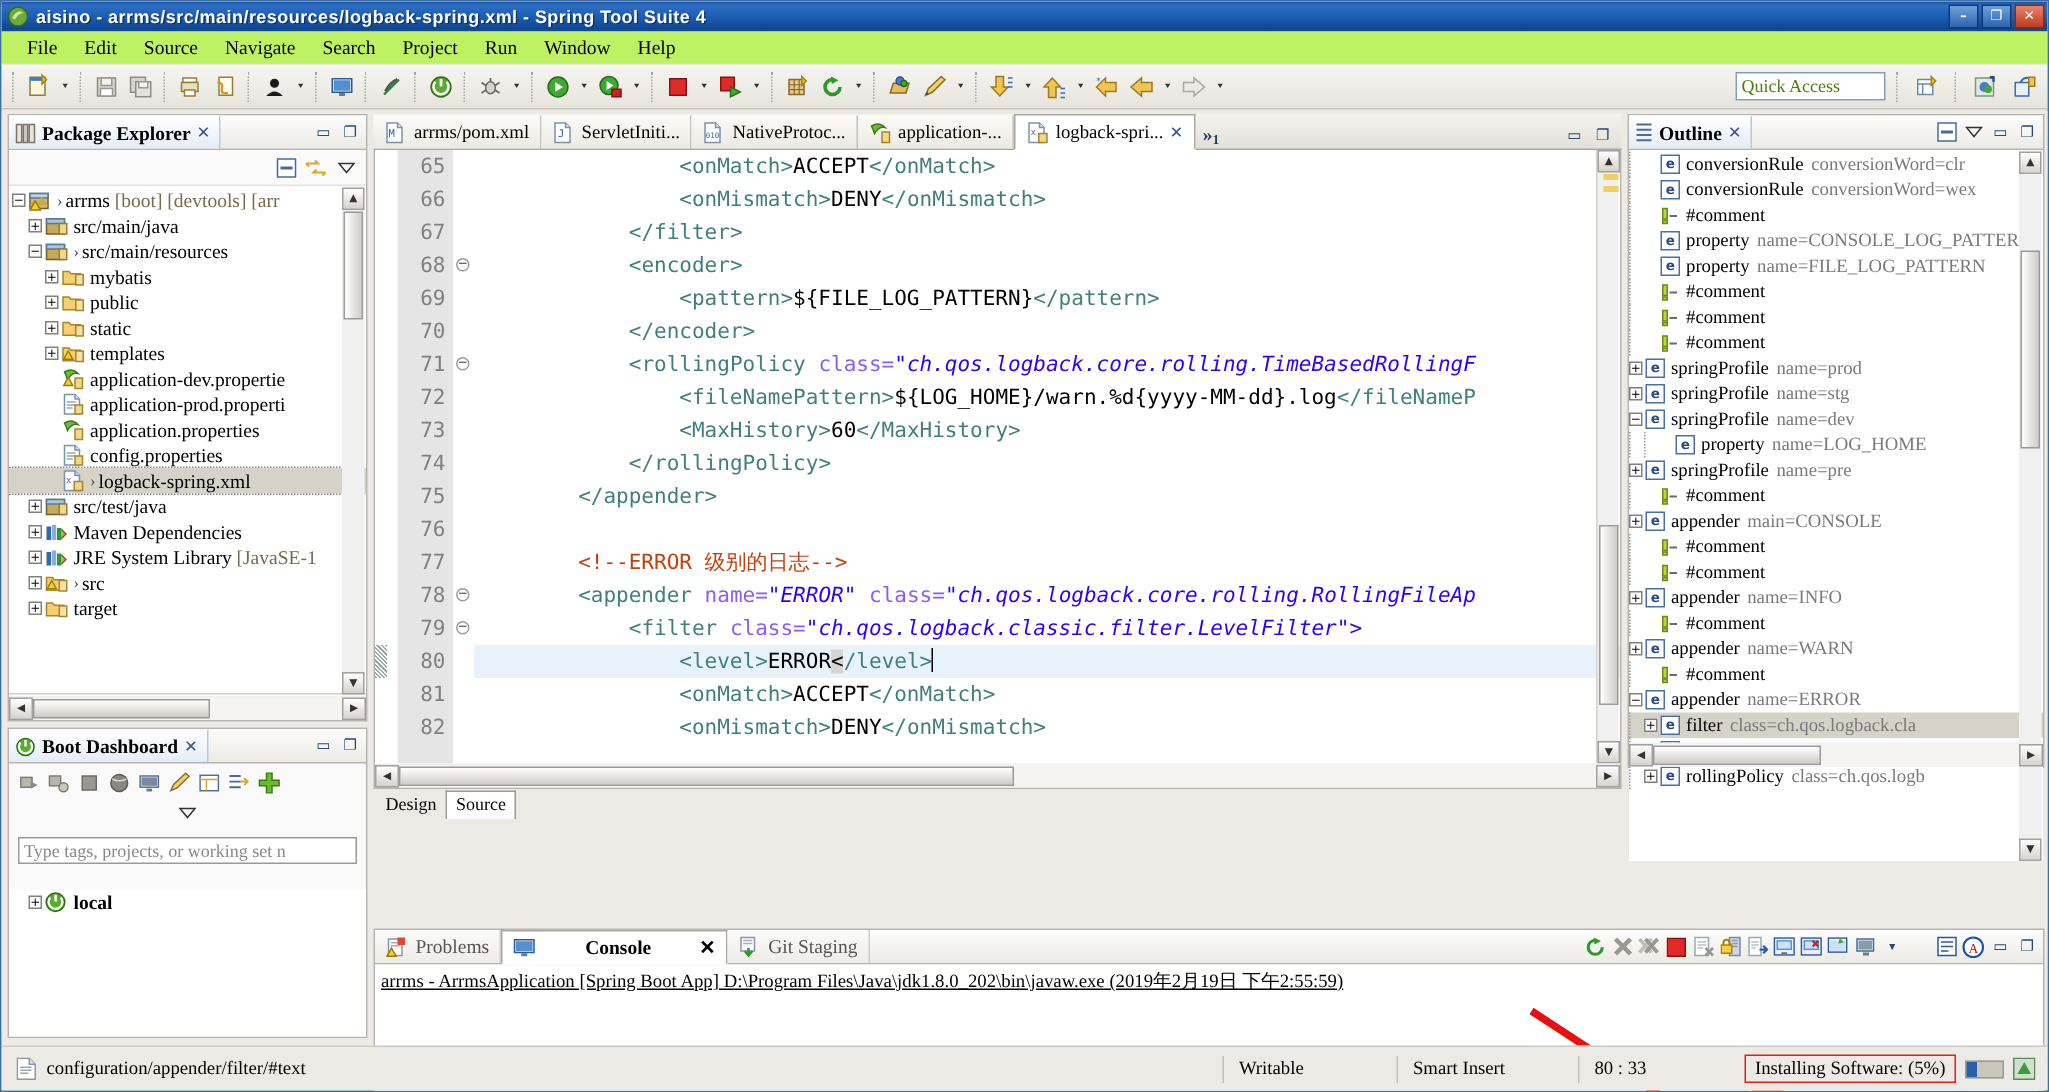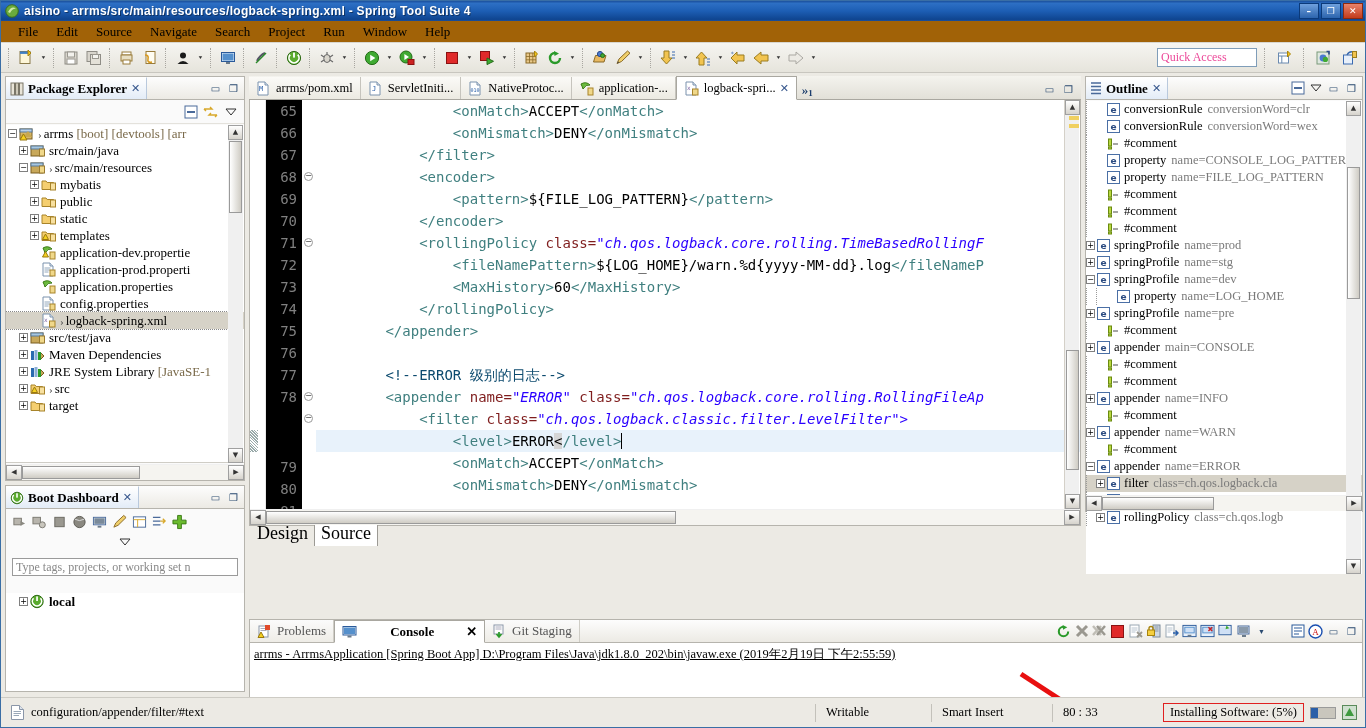--- a/index.html
+++ b/index.html
@@ -42,21 +42,21 @@
     border: 1px solid #0b3a7a;
     color: #fff; font-size: 9px;
     display: flex; align-items: center; justify-content: center;
     font-family: "DejaVu Sans", sans-serif;
   }
   .tb-btn.close { background: linear-gradient(to bottom,#e8836b,#c23b1c); border-color:#8a2a10; }
 
   
   .menubar {
     height: 22px;
-    background: #a16207;
+    background: #bef264;
     border-bottom: 1px solid #d8d6cf;
     display: flex; align-items: center;
     padding-left: 8px;
     font-family: "Liberation Serif", serif;
   }
   .menubar .mi {
     padding: 2px 9px;
     font-size: 13px;
     color: #000;
     cursor: default;
@@ -87,21 +87,21 @@
   .quick-access {
     margin-left: auto;
     display: flex; align-items: center; gap: 4px;
   }
   .qa-input {
     width: 100px; height: 19px;
     border: 1px solid #7f9db9;
     background: #fff;
     font-family: "Liberation Serif", serif;
     font-size: 12px;
-    color: #ec4899;
+    color: #4d7c0f;
     padding: 0 3px;
     line-height: 17px;
   }
 
   
   .workbench {
     position: absolute; top: 73px; left: 0;
     width: 1366px; height: 622px;
     background: #eceae4;
   }
@@ -225,21 +225,21 @@
     border-right: 1px solid #b6b4ad;
     overflow: hidden;
     display: flex;
   }
   .gutter-ann {
     width: 16px; background: #fff; border-right: 1px solid #e8e8e8;
     position: relative;
   }
   .gutter-num {
     width: 36px; text-align: right; padding-right: 5px;
-    background: #000000; color: #808080;
+    background: #e5e5e5; color: #808080;
     font-family: "DejaVu Sans Mono", monospace;
     font-size: 14px; line-height: 22px;
     user-select: none;
   }
   .fold-col { width: 14px; background: #fff; position: relative; }
   .fold-mark {
     position: absolute; left: 2px;
     width: 9px; height: 9px;
     border: 1px solid #9a9a9a; border-radius: 50%;
     background: #fff;
@@ -249,24 +249,24 @@
   .code-lines {
     flex: 1; position: relative;
     font-family: "DejaVu Sans Mono", monospace;
     font-size: 14px; line-height: 22px;
     white-space: pre;
     overflow: hidden;
   }
   .cl { height: 22px; padding-left: 2px; }
   .cl.hl { background: #e8f2fb; }
   .tag { color: #3f7f7f; }
-  .attr { color: #7f1d1d; }
+  .attr { color: #8b5cf6; }
   .val { color: #2a00ff; font-style: italic; }
   .txt { color: #000; }
-  .cmt { color: #0c4a6e; }
+  .cmt { color: #c2410c; }
   .caret { display:inline-block; width:1px; height:16px; background:#000; vertical-align:-3px; }
   .sel-box { background: #d5d5d5; }
 
   .code-vscroll {
     position: absolute; right: 1px; top: 0; width: 15px; height: 409px;
     background: #f0f0f0; border-left: 1px solid #d4d0c8;
   }
   .sb-arrow {
     width: 15px; height: 15px; background: linear-gradient(to bottom,#fff,#d6d3cc);
     border: 1px solid #a0a0a0; font-size: 7px; text-align: center; line-height: 13px;
@@ -295,21 +295,21 @@
   .hs-track { flex: 1; height: 15px; background: #f5f4f0; position: relative; }
   .hs-thumb {
     position:absolute; height: 13px; top:1px;
     background: linear-gradient(to bottom,#fff,#cfccc4); border: 1px solid #9a9a9a;
   }
   .ed-bottom-tabs {
     height: 20px; display: flex; align-items: flex-end;
     background: #eceae4; padding-left: 2px;
   }
   .eb-tab {
-    font-family: "Liberation Serif", serif; font-size: 18px;
+    font-family: "Liberation Serif", serif; font-size: 12px;
     padding: 1px 6px 2px 6px; color: #000;
   }
   .eb-tab.active { background: #fff; border: 1px solid #9c9a94; border-bottom: none; }
 
   
   #outline { left: 1084px; top: 2px; width: 278px; height: 436px; }
   .ol-row { height: 17px; display: flex; align-items: center; font-family: "Liberation Serif", serif; font-size: 12.5px; white-space: nowrap; }
   .ol-row.sel { background: #d6d2c7; }
   .ol-e {
     width: 13px; height: 13px; flex: none; margin-right: 4px;
@@ -1079,21 +1079,21 @@
             <div style="height: 22px;">69</div>
             <div style="height: 22px;">70</div>
             <div style="height: 22px;">71</div>
             <div style="height: 22px;">72</div>
             <div style="height: 22px;">73</div>
             <div style="height: 22px;">74</div>
             <div style="height: 22px;">75</div>
             <div style="height: 22px;">76</div>
             <div style="height: 22px;">77</div>
             <div style="height: 22px;">78</div>
-            <div style="height: 22px; margin-top: 48px;">79</div>
+            <div style="height: 22px;">79</div>
             <div style="height: 22px;">80</div>
             <div style="height: 22px;">81</div>
             <div style="height: 22px;">82</div>
           </div>
         <div class="fold-col" id="fold-col">
             <div class="fold-mark" style="top: 72px;">−</div>
             <div class="fold-mark" style="top: 138px;">−</div>
             <div class="fold-mark" style="top: 292px;">−</div>
             <div class="fold-mark" style="top: 314px;">−</div>
           </div>

